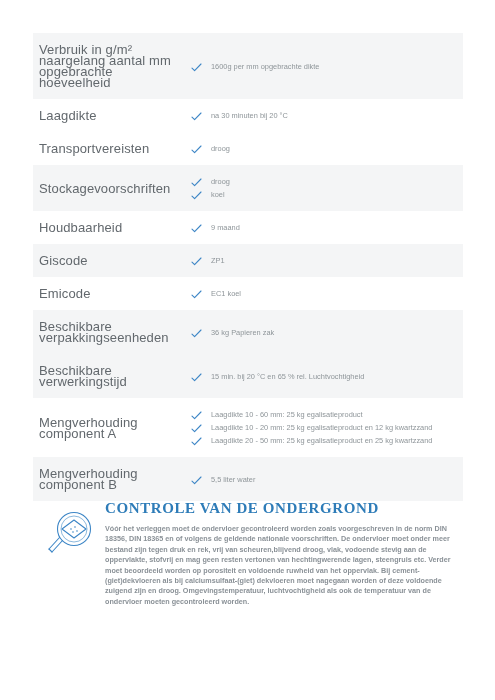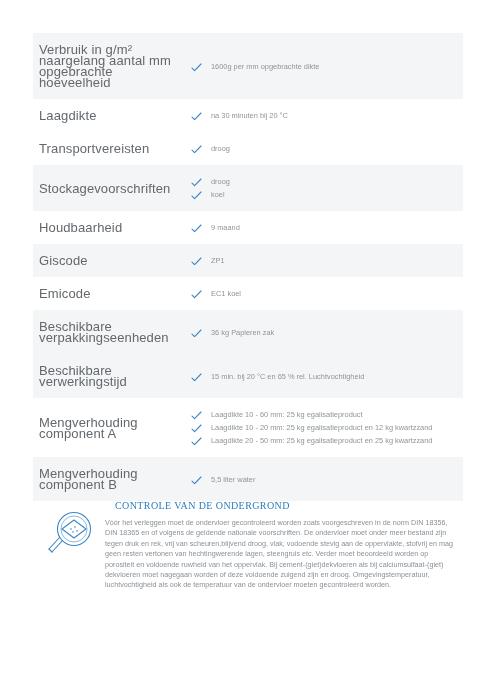--- a/index.html
+++ b/index.html
@@ -96,33 +96,34 @@
     padding-top: 12px;
     display: flex;
     justify-content: center;
   }
   .info-body {
     flex: 1 1 auto;
     padding-top: 2px;
   }
   .info-title {
     font-family: "Liberation Serif", serif;
-    font-size: 10px;
+    font-size: 15px;
     letter-spacing: 0.04em;
     color: #2e7cb8;
-    margin: 0 0 7px 10px;
-    font-weight: normal;
+    margin: 0 0 7px 0;
+    font-weight: bold;
   }
   .info-text {
     font-size: 7.2px;
     line-height: 10.4px;
     color: #8a9197;
     margin: 0;
     text-align: left;
     max-width: 352px;
+    font-weight: bold;
   }
 </style>
 </head>
 <body>
 
 <div class="page">
 
   <div class="spec-table" id="spec-table">
       <div class="spec-row odd">
         <div class="cell-label">Verbruik in g/m² naargelang aantal mm opgebrachte hoeveelheid</div>

